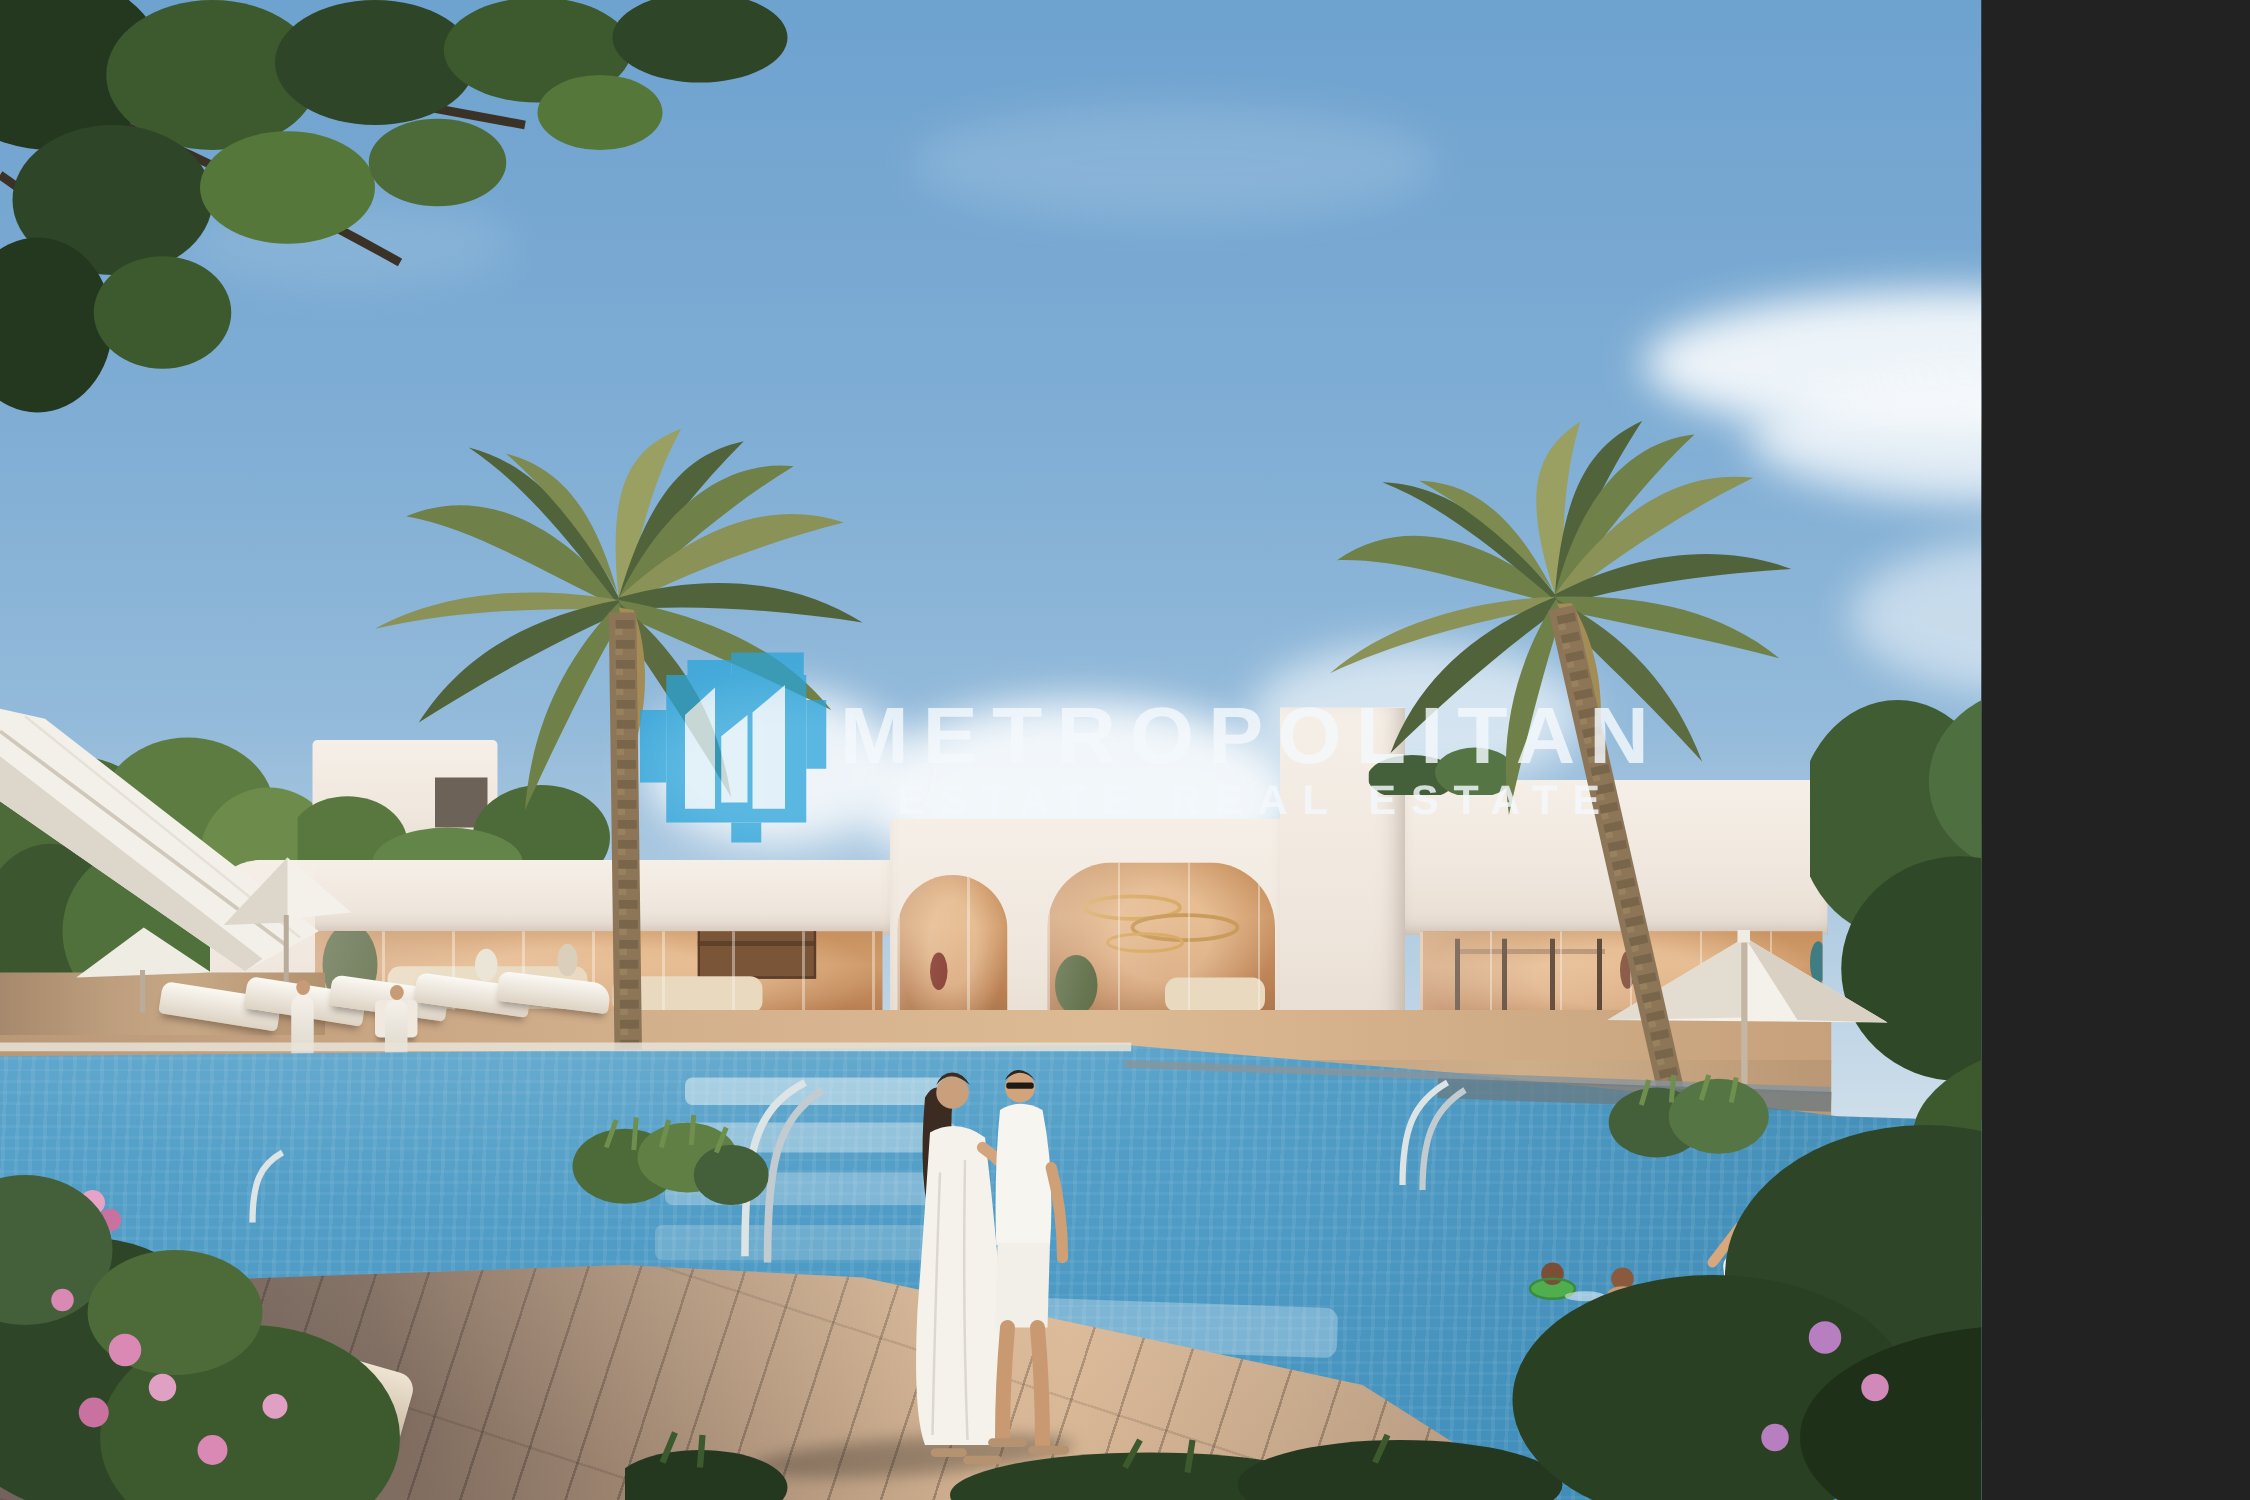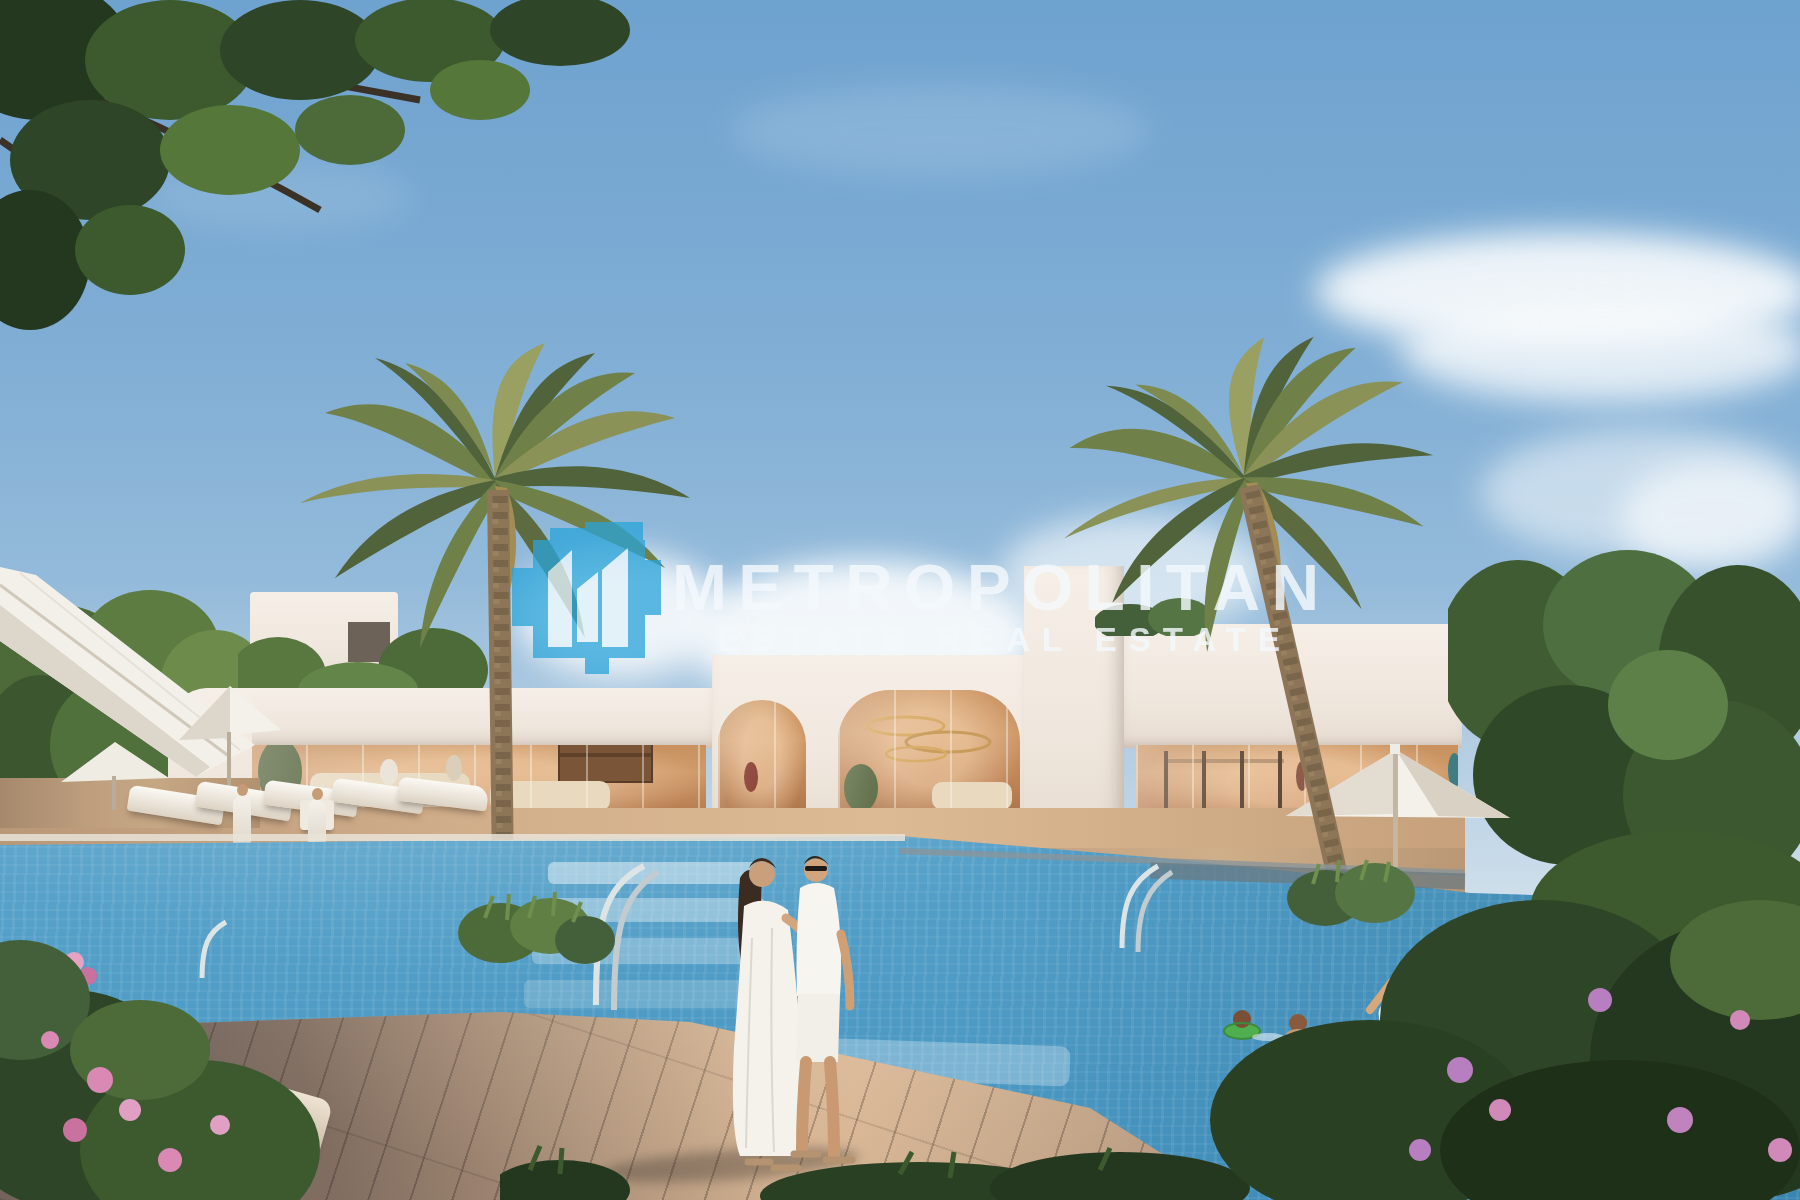--- a/index.html
+++ b/index.html
@@ -1,16 +1,16 @@
 <!DOCTYPE html>
 <html style="--logo-blue: #2ba4da; --watermark-white: #f4f9fd; --sky-top: #6ea2cf; --sky-horizon: #cfdfeb; --cloud-white: #f7fafc; --building-white: #f0e8df; --glass-warm: #cf9a6a; --pool-light: #a9cddc; --pool-mid: #6fb0d2; --pool-deep: #4391be; --deck-tan: #d6b492; --palm-dark: #51633b; --palm-mid: #6f8148; --palm-light: #9aa061; --foliage-dark: #2e4527; --foliage-mid: #4c6b38; --flower-pink: #d989b4; --trunk-brown: #8d7557; --furniture-white: #f2efe9;"><head>
 <meta charset="utf-8">
 <style>
   html,body{margin:0;padding:0;background:#222;}
-  .scene{position:relative;width:1800px;height:1200px;overflow:hidden;
+  .scene{position:relative;width:1585px;height:1200px;overflow:hidden;
          font-family:"Liberation Sans",sans-serif;}
   .abs{position:absolute;}
 
   
   .sky{left:0;top:0;width:1800px;height:1200px;
     background:linear-gradient(180deg,
       var(--sky-top,#6ea2cf) 0%, #7fadd4 28%, #93bada 48%,
       #b3cde2 62%, var(--sky-horizon,#cfdfeb) 75%, #d9e4ec 100%);}
   .cloud{border-radius:50%;background:var(--cloud-white,#f7fafc);filter:blur(16px);}
 

